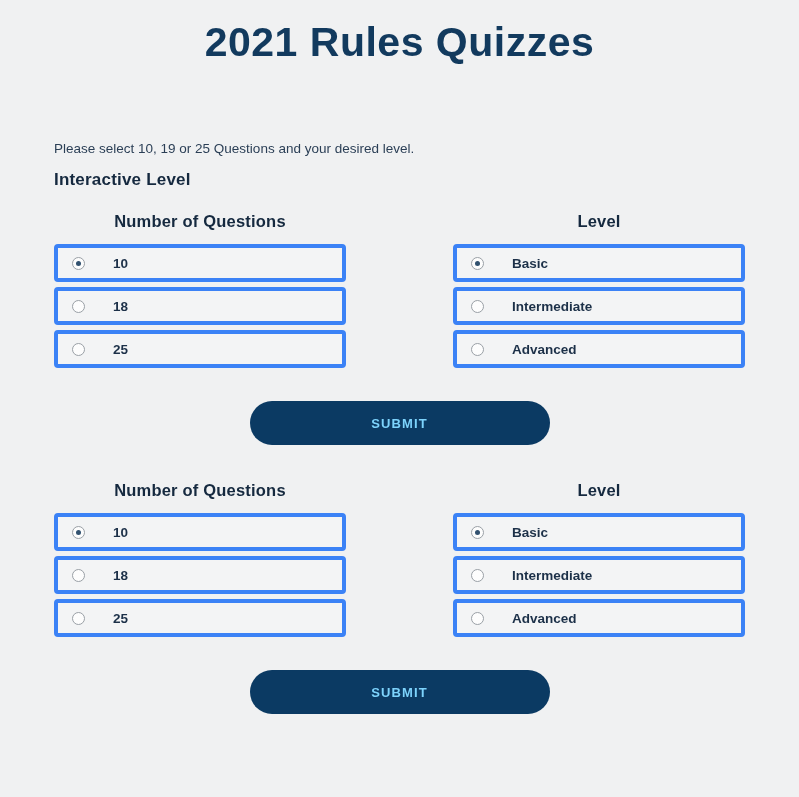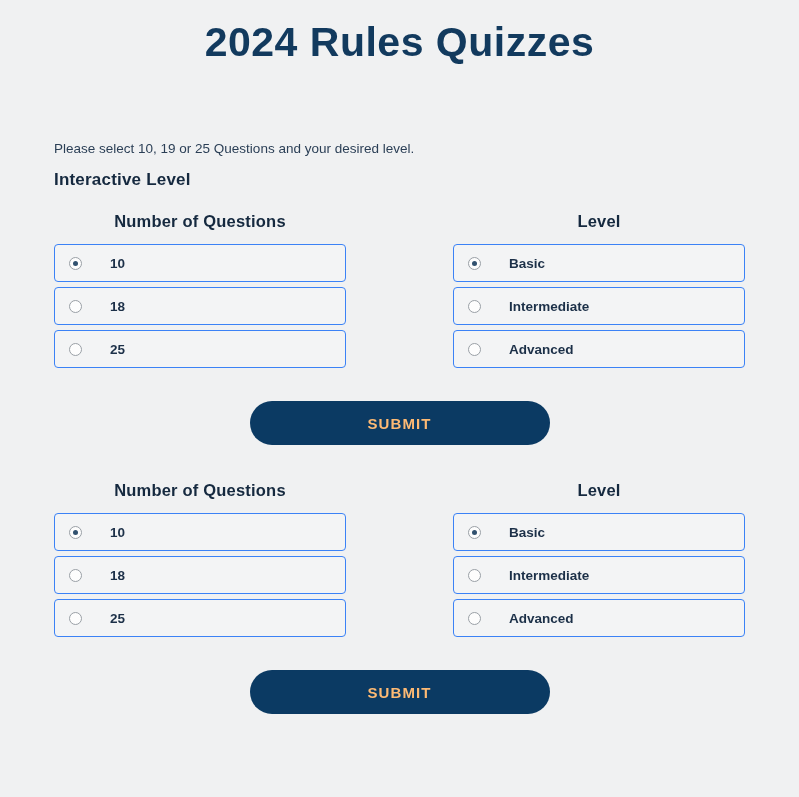--- a/index.html
+++ b/index.html
@@ -62,21 +62,21 @@
     font-weight: bold;
     color: #15293f;
     margin-bottom: 13px;
     letter-spacing: 0.2px;
   }
   .option {
     display: flex;
     align-items: center;
     height: 38px;
     background: #f3f4f5;
-    border: 1px solid #3b82f6;
+    border: 4px solid #3b82f6;
     border-radius: 4px;
     margin-bottom: 5px;
     padding: 0 14px;
     box-sizing: border-box;
     cursor: pointer;
   }
   .radio {
     width: 13px;
     height: 13px;
     border-radius: 50%;
@@ -108,37 +108,37 @@
     display: flex;
     justify-content: center;
     margin-top: 28px;
   }
   .submit-btn {
     width: 300px;
     height: 44px;
     border: none;
     border-radius: 22px;
     background: #0b3a63;
-    color: #fdba74;
-    font-size: 15px;
+    color: #7dd3fc;
+    font-size: 13px;
     font-weight: bold;
     letter-spacing: 1.1px;
     cursor: pointer;
     font-family: "Liberation Sans", sans-serif;
   }
   .spacer-printable {
     height: 14px;
   }
 </style>
 </head>
 <body>
 
 <div class="page">
 
-  <h1 class="page-title">2024 Rules Quizzes</h1>
+  <h1 class="page-title">2021 Rules Quizzes</h1>
 
   <div class="intro">Please select 10, 19 or 25 Questions and your desired level.</div>
 
   <div class="section-heading">Interactive Level</div>
 
   <div class="quiz-block">
     <div class="columns">
 
       <div class="col">
         <div class="col-title">Number of Questions</div>

